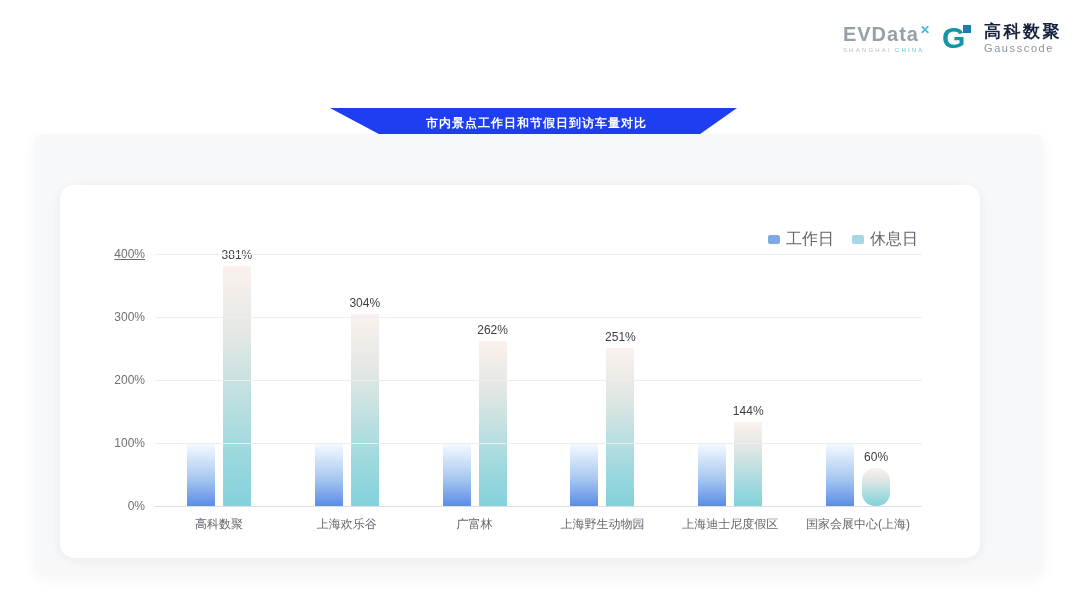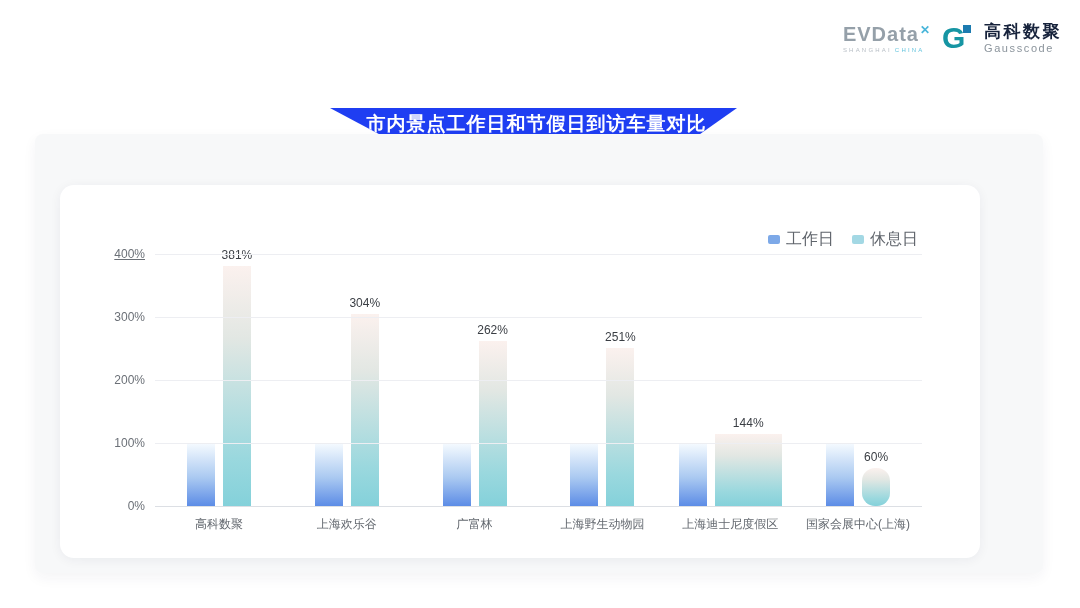--- a/index.html
+++ b/index.html
@@ -17,21 +17,21 @@
   .gmark-g{font-size:30px;line-height:32px;font-weight:bold;color:#1695a3;font-family:"Liberation Sans",sans-serif;}
   .gmark-sq{position:absolute;top:3px;right:1px;width:8px;height:8px;background:#1c7bb0;}
   .gausscode{display:flex;flex-direction:column;line-height:1;}
   .gausscode-cn{font-size:17px;font-weight:bold;color:#17233c;letter-spacing:2.5px;}
   .gausscode-en{font-size:11px;color:#8b949c;letter-spacing:1.6px;margin-top:3px;}
 
   
   .banner{position:absolute;left:330px;top:108px;width:407px;height:31px;
     clip-path:polygon(0 0,100% 0,89.2% 100%,14.3% 100%);
     display:flex;align-items:center;justify-content:center;}
-  .banner-text{color:#ffffff;font-size:19px;font-weight:bold;letter-spacing:1px;padding-left:6px;}
+  .banner-text{color:#ffffff;font-size:12px;font-weight:bold;letter-spacing:1px;padding-left:6px;}
 
   
   .panel{position:absolute;left:35px;top:134px;width:1008px;height:439px;background:#f7f8f9;
     border-radius:8px;box-shadow:0 5px 14px rgba(30,40,70,0.05);}
   .card{position:absolute;left:60px;top:185px;width:920px;height:373px;background:#ffffff;
     border-radius:14px;box-shadow:0 2px 12px rgba(20,35,70,0.06);}
 
   
   .legend{position:absolute;top:44px;right:62px;display:flex;align-items:center;gap:18px;}
   .legend-item{display:flex;align-items:center;gap:6px;cursor:pointer;}
@@ -114,21 +114,21 @@
           </div>
           <div class="group">
             <div class="bar" style="height: 63px; background: linear-gradient(rgb(246, 251, 255) 0%, rgb(170, 201, 241) 55%, rgb(92, 140, 230) 100%);"></div>
             <div class="bar" style="height: 158.13px; background: linear-gradient(rgb(251, 241, 238) 0%, rgb(226, 231, 227) 30%, rgb(154, 216, 222) 80%, rgb(132, 209, 218) 100%);">
               <div class="bar-label">251%</div>
             </div>
             <div class="cat-label">上海野生动物园</div>
           </div>
           <div class="group">
             <div class="bar" style="height: 63px; background: linear-gradient(rgb(246, 251, 255) 0%, rgb(170, 201, 241) 55%, rgb(92, 140, 230) 100%);"></div>
-            <div class="bar" style="height: 72px; background: linear-gradient(rgb(251, 241, 238) 0%, rgb(226, 231, 227) 30%, rgb(154, 216, 222) 80%, rgb(132, 209, 218) 100%); padding-left: 39px;">
+            <div class="bar" style="height: 84px; background: linear-gradient(rgb(251, 241, 238) 0%, rgb(226, 231, 227) 30%, rgb(154, 216, 222) 80%, rgb(132, 209, 218) 100%);">
               <div class="bar-label">144%</div>
             </div>
             <div class="cat-label">上海迪士尼度假区</div>
           </div>
           <div class="group">
             <div class="bar" style="height: 63px; background: linear-gradient(rgb(246, 251, 255) 0%, rgb(170, 201, 241) 55%, rgb(92, 140, 230) 100%);"></div>
             <div class="bar" style="height: 37.8px; background: linear-gradient(rgb(251, 241, 238) 0%, rgb(226, 231, 227) 30%, rgb(154, 216, 222) 80%, rgb(132, 209, 218) 100%); border-radius: 13px;">
               <div class="bar-label">60%</div>
             </div>
             <div class="cat-label">国家会展中心(上海)</div>

